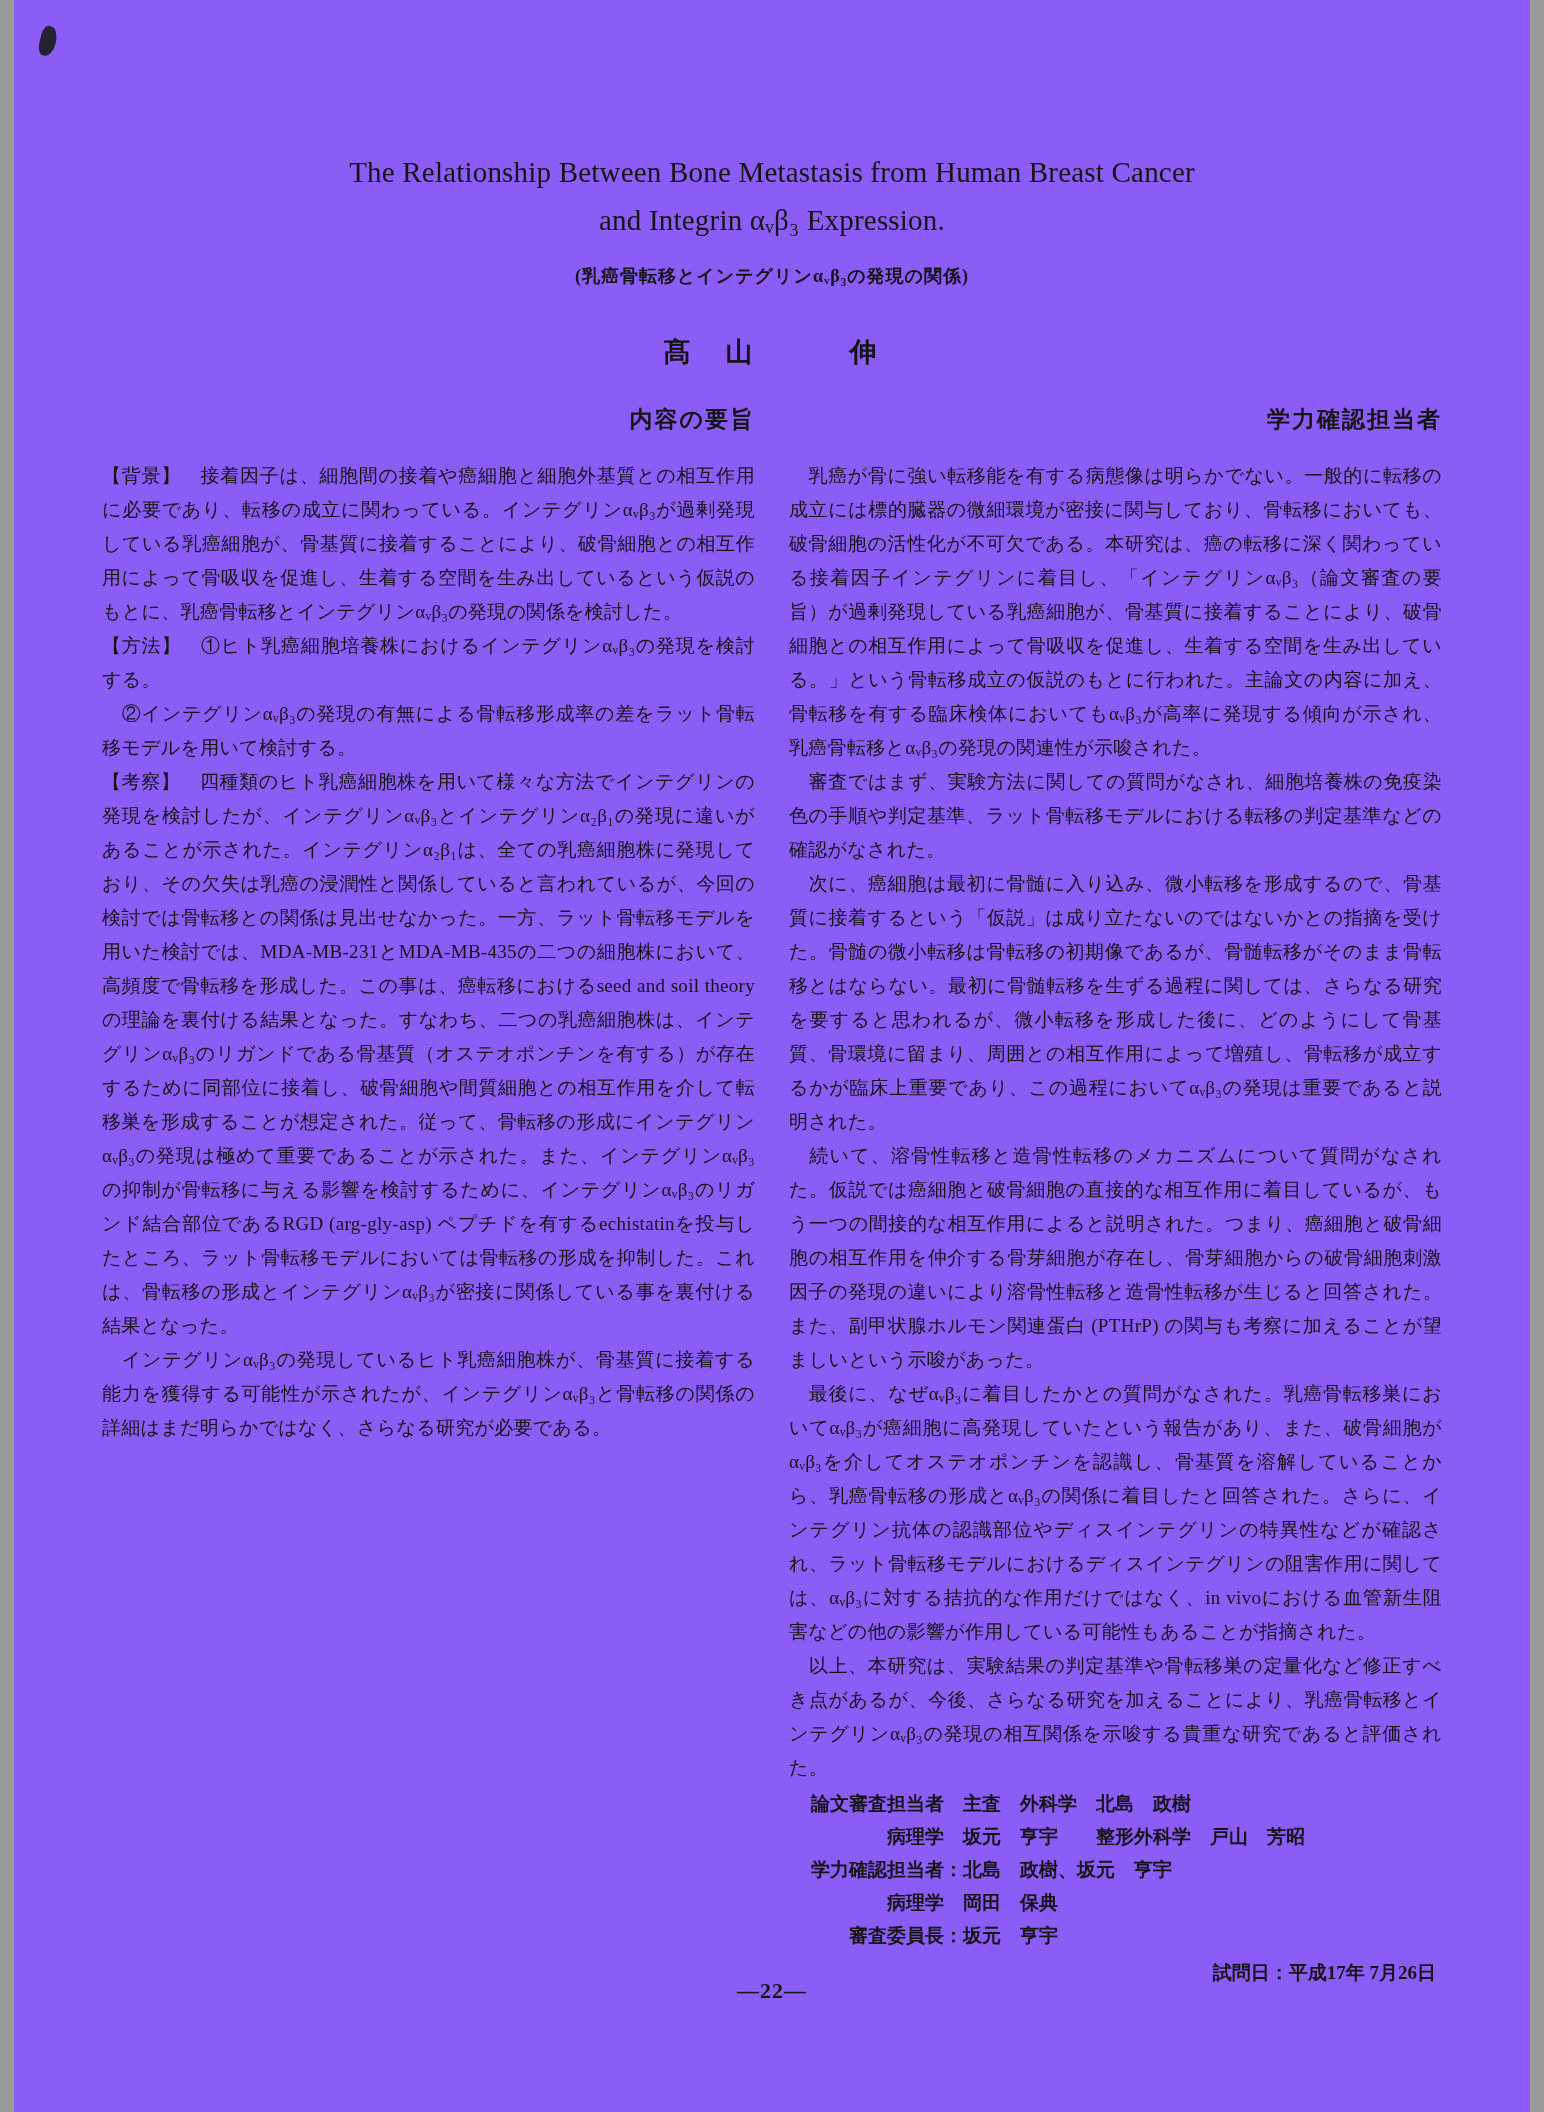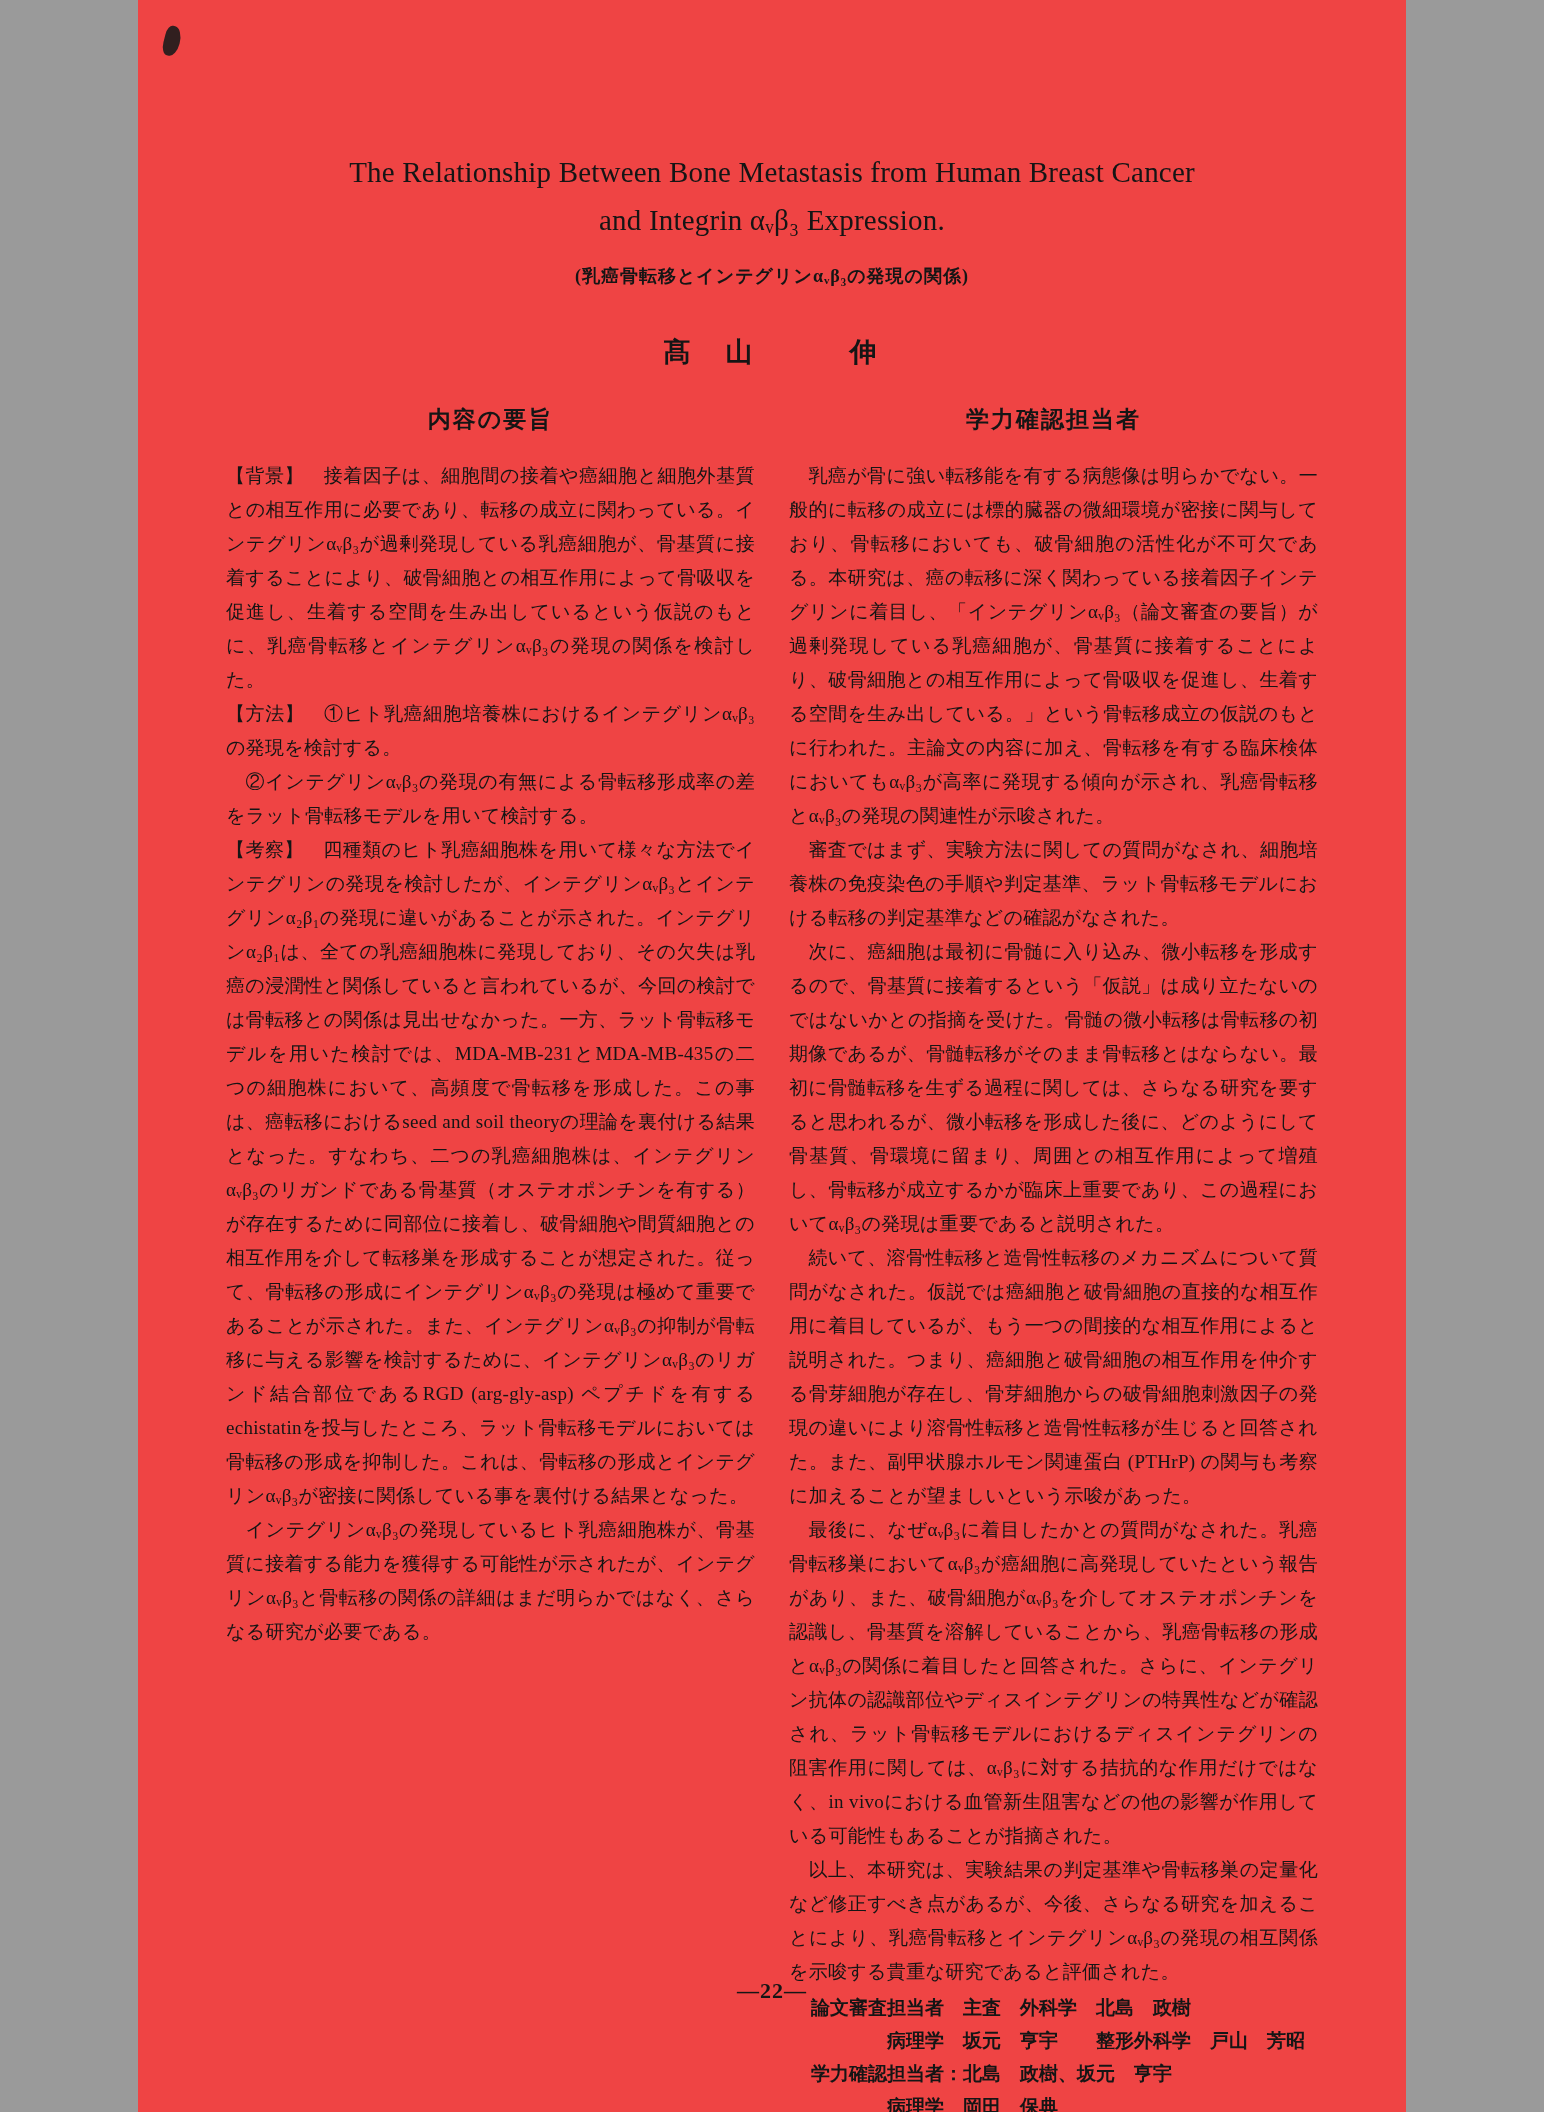--- a/index.html
+++ b/index.html
@@ -2,24 +2,24 @@
 <html lang="ja"><head>
 <meta charset="utf-8">
 <style>
   html, body {
     margin: 0;
     padding: 0;
     background: #9a9a9a;
   }
   .page {
     position: relative;
-    width: 1268px;
+    width: 1516px;
     height: 2112px;
     margin: 0 auto;
-    background: #ef4444;
+    background: #8b5cf6;
     color: #151515;
     overflow: hidden;
     font-family: "Liberation Serif", "DejaVu Serif", serif;
   }
   .scan-artifact {
     position: absolute;
     left: 26px;
     top: 26px;
     width: 16px;
     height: 30px;
@@ -56,21 +56,21 @@
     gap: 34px;
     padding: 0 88px;
     margin-top: 34px;
     box-sizing: border-box;
   }
   .column {
     flex: 1 1 0;
     min-width: 0;
   }
   .col-heading {
-    text-align: center;
+    text-align: right;
     font-size: 23px;
     font-weight: 700;
     letter-spacing: 2px;
     margin: 0 0 24px 0;
   }
   .body-text p {
     margin: 0;
     font-size: 19px;
     line-height: 34px;
     text-align: justify;

